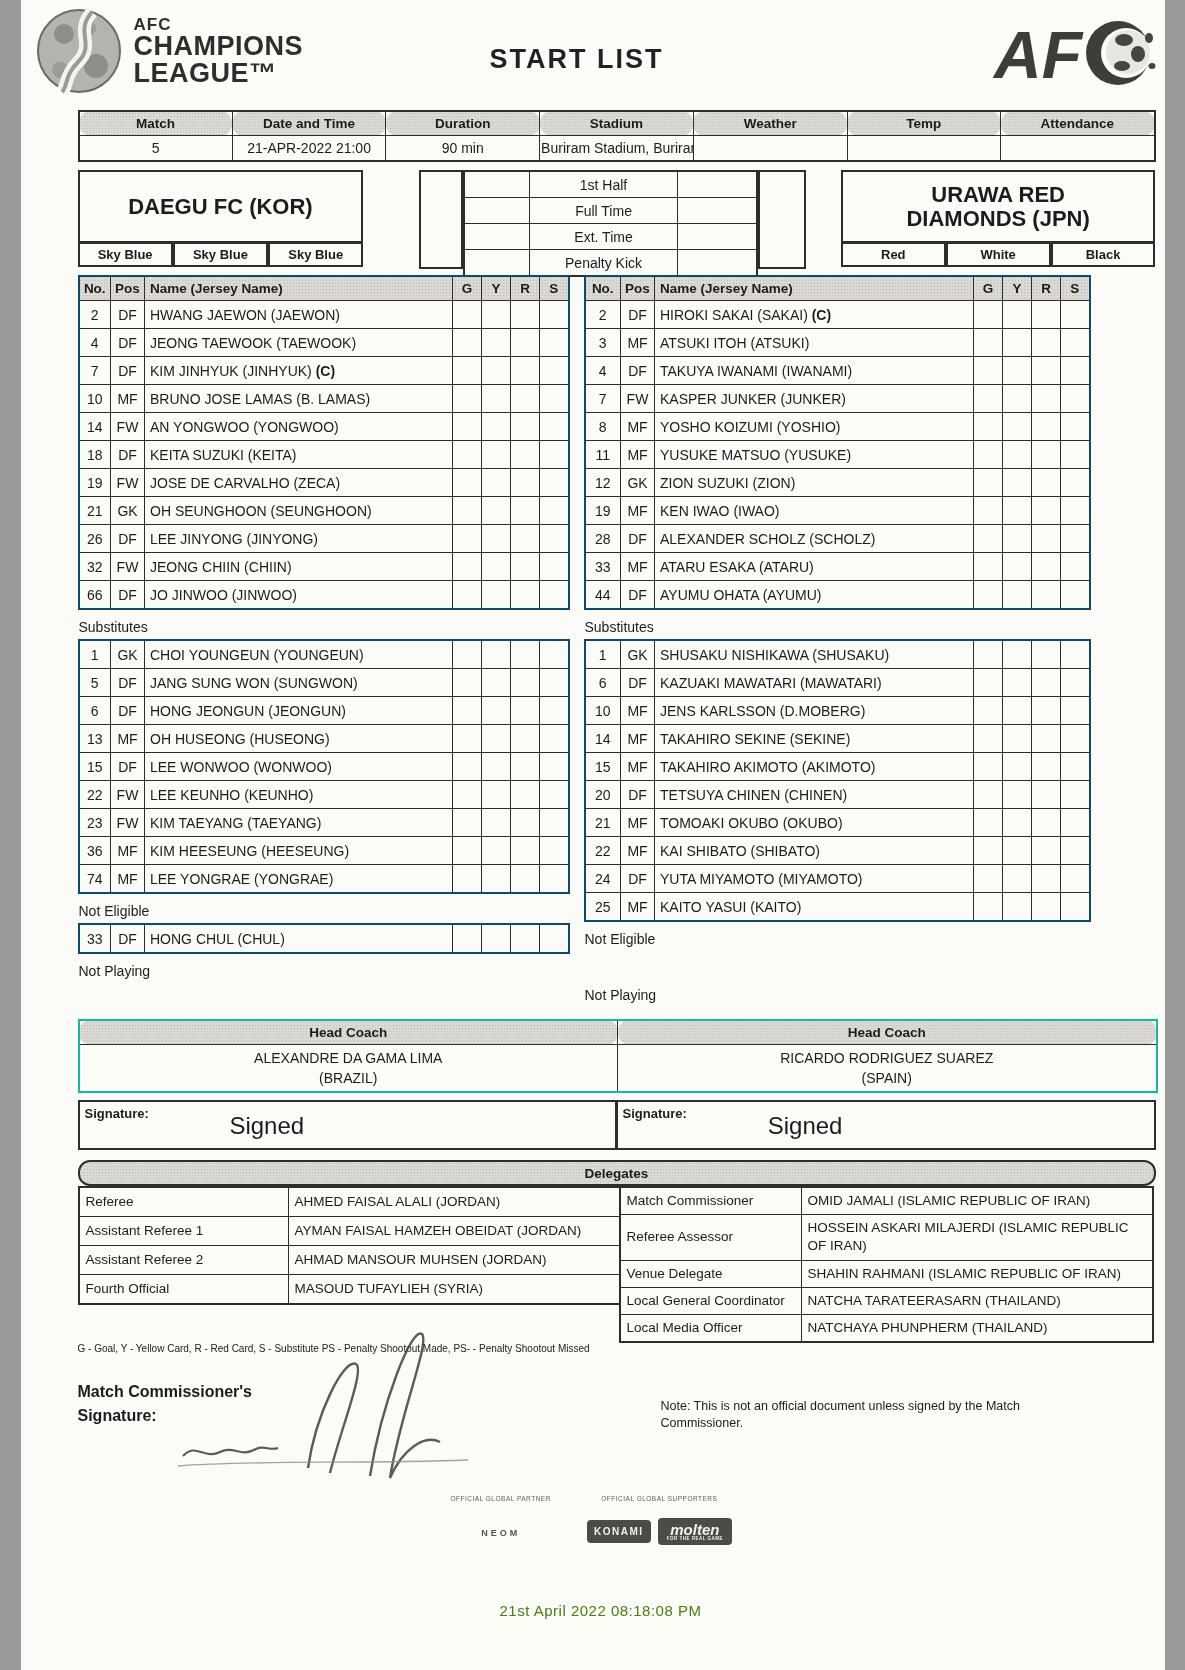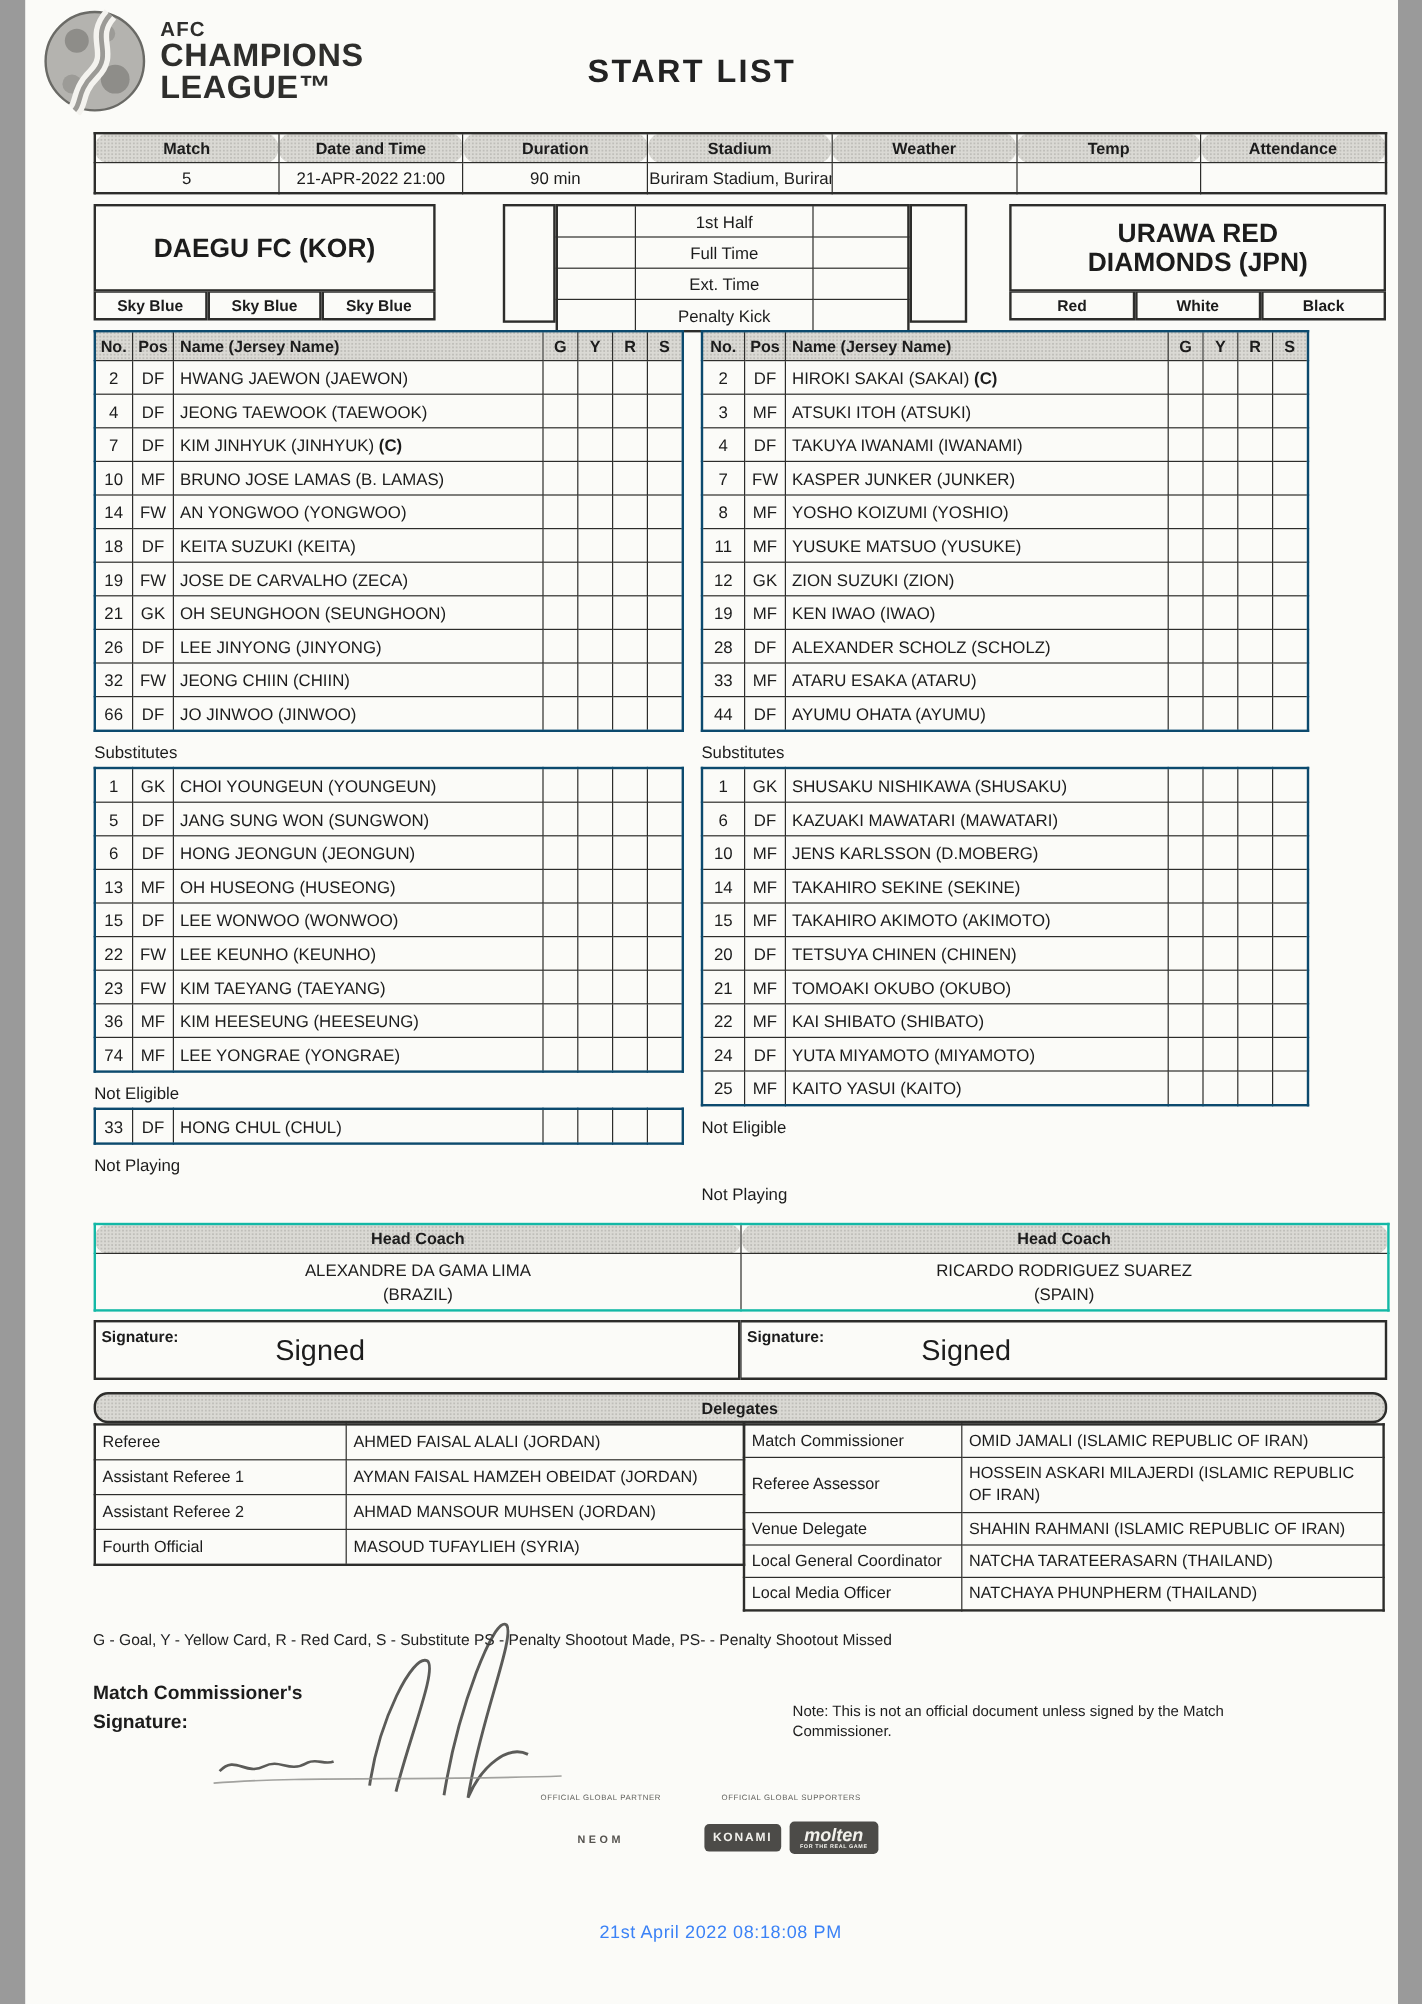--- a/index.html
+++ b/index.html
@@ -74,41 +74,41 @@
           justify-content:center;font-size:13.5px;font-weight:600;}
   .delrow{display:flex;margin-top:0px;align-items:flex-start;}
   table.deltbl{border:2px solid #2d2d2b;}
   .deltbl td{font-size:13.5px;padding:4px 6px;white-space:normal;line-height:1.35;}
   .deltbl-l{width:543px;}
   .deltbl-l td.dlabel{width:196px;}
   .deltbl-r{width:535px;margin-left:-2px;}
   .deltbl-r td.dlabel{width:168px;}
   .deltbl-l td{height:20px;}
 
-  .legend{margin-top:16px;font-size:13px;color:#222;}
+  .legend{font-size:10px;color:#222;}
 
   
   .commis{position:relative;margin-top:26px;height:120px;}
   .commis-label{font-size:16px;font-weight:bold;line-height:1.5;}
   .signature-svg{position:absolute;left:60px;top:-62px;}
   .note{position:absolute;left:583px;top:18px;width:370px;font-size:12.5px;line-height:1.35;white-space:normal;}
 
   
   .sponsors{position:absolute;left:430px;top:1495px;display:flex;gap:36px;}
   .sp-col{display:flex;flex-direction:column;align-items:center;}
   .sp-label{font-size:6.5px;letter-spacing:.5px;color:#5e5e5a;white-space:nowrap;}
   .neom{margin-top:26px;font-size:9px;font-weight:bold;letter-spacing:3px;color:#55534f;}
   .logoboxes{display:flex;gap:7px;margin-top:16px;align-items:center;}
   .darkbox{background:#4c4b48;color:#f2f1ec;border-radius:4px;display:flex;flex-direction:column;
            align-items:center;justify-content:center;}
   .konami{width:64px;height:23px;font-size:10px;font-weight:bold;letter-spacing:1.5px;}
   .molten{width:74px;height:27px;font-size:15px;font-weight:bold;font-style:italic;line-height:1;}
   .molten small{font-size:4.5px;font-style:normal;letter-spacing:.5px;}
   .timestamp{position:absolute;left:330px;top:1602px;width:500px;text-align:center;
-             font-size:15px;color:#3b82f6;letter-spacing:.5px;}
+             font-size:15px;color:#4d7c0f;letter-spacing:.5px;}
 </style>
 </head>
 <body>
 
 <div class="page">
   <div class="content">
 
     <div class="tophead">
       <div class="acl-logo">
         <svg width="90" height="90" viewBox="0 0 90 90">
@@ -120,20 +120,33 @@
           <path d="M58 6 C 40 26, 62 38, 44 56 C 30 70, 34 80, 28 86" fill="none" stroke="#f4f3ef" stroke-width="13"></path>
           <path d="M58 6 C 40 26, 62 38, 44 56 C 30 70, 34 80, 28 86" fill="none" stroke="#52514d" stroke-width="4" opacity=".55"></path>
         </svg>
         <div class="acl-text">
           <div class="l1">AFC</div>
           <div class="l2">CHAMPIONS</div>
           <div class="l3">LEAGUE™</div>
         </div>
       </div>
       <div class="startlist">START LIST</div>
+      <div class="afc-logo">
+        <svg width="210" height="90" viewBox="0 0 210 90">
+          <text x="28" y="70" font-size="66" font-weight="bold" font-style="italic" fill="#3d3d3a" font-family="Liberation Sans, sans-serif">AF</text>
+          <circle cx="152" cy="45" r="32" fill="#3d3d3a"></circle>
+          <circle cx="160" cy="45" r="25" fill="#fbfbf8"></circle>
+          <circle cx="162" cy="44" r="22" fill="#e8e6e1"></circle>
+          <ellipse cx="158" cy="32" rx="9" ry="6" fill="#45443f"></ellipse>
+          <ellipse cx="172" cy="46" rx="7" ry="8" fill="#45443f"></ellipse>
+          <ellipse cx="156" cy="58" rx="8" ry="5" fill="#45443f"></ellipse>
+          <ellipse cx="183" cy="30" rx="4" ry="5" fill="#45443f"></ellipse>
+          <ellipse cx="186" cy="58" rx="3.5" ry="3" fill="#45443f"></ellipse>
+        </svg>
+      </div>
     </div>
 
     <table class="minfo">
       <tbody>
           <tr>
             <th class="stipple">Match</th>
             <th class="stipple">Date and Time</th>
             <th class="stipple">Duration</th>
             <th class="stipple">Stadium</th>
             <th class="stipple">Weather</th>

